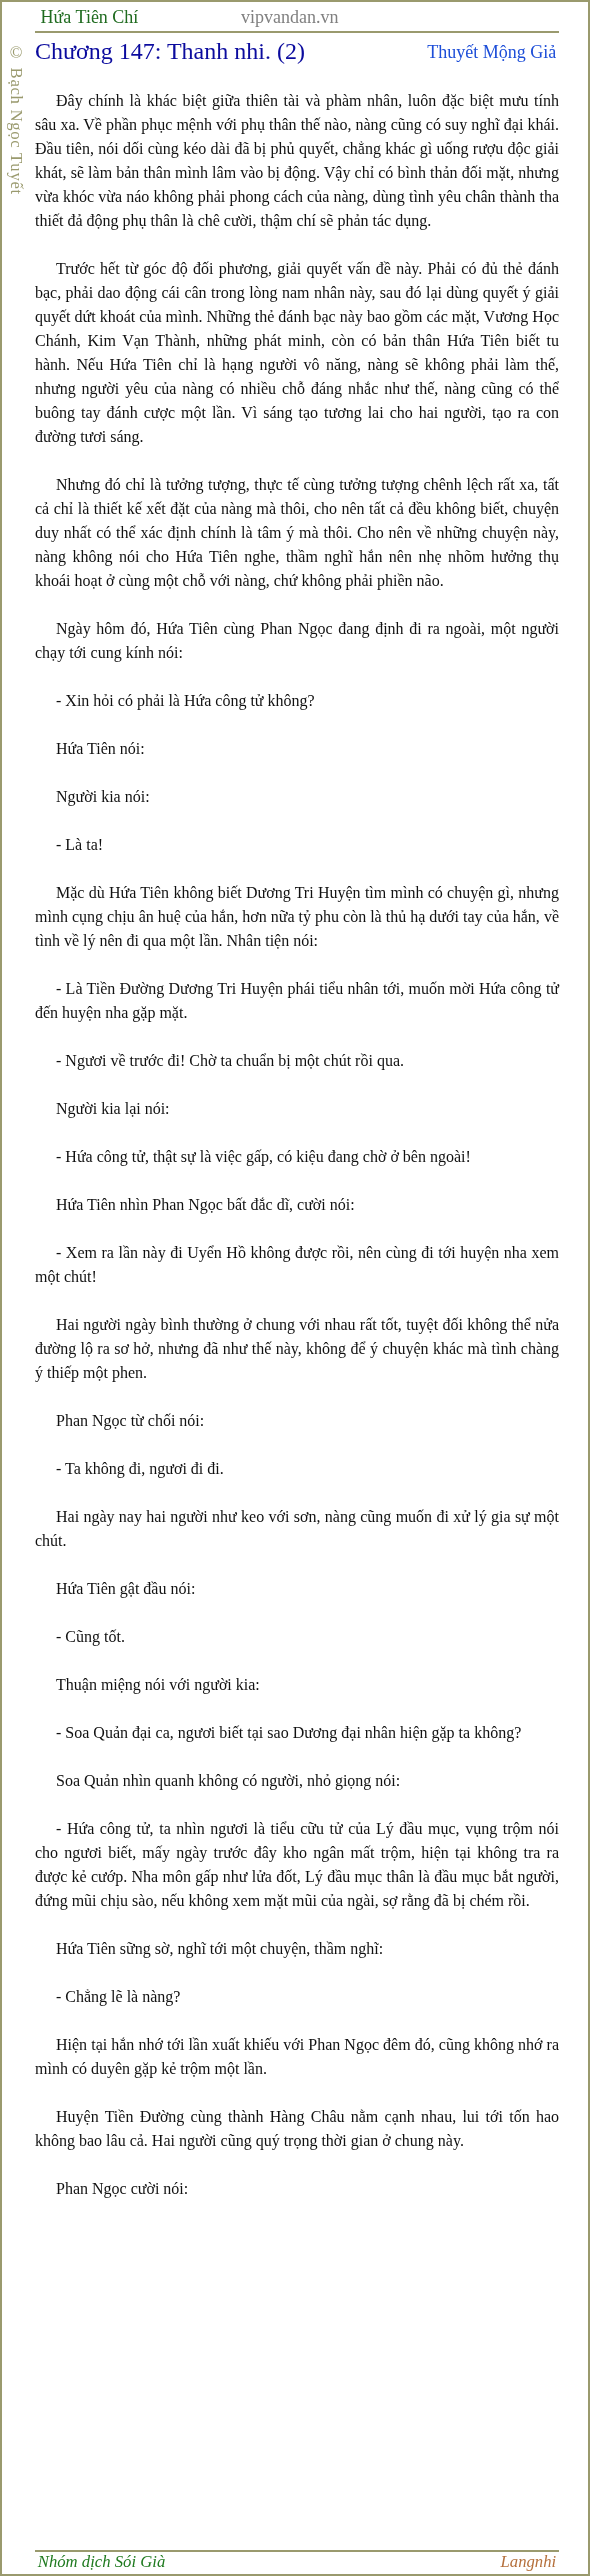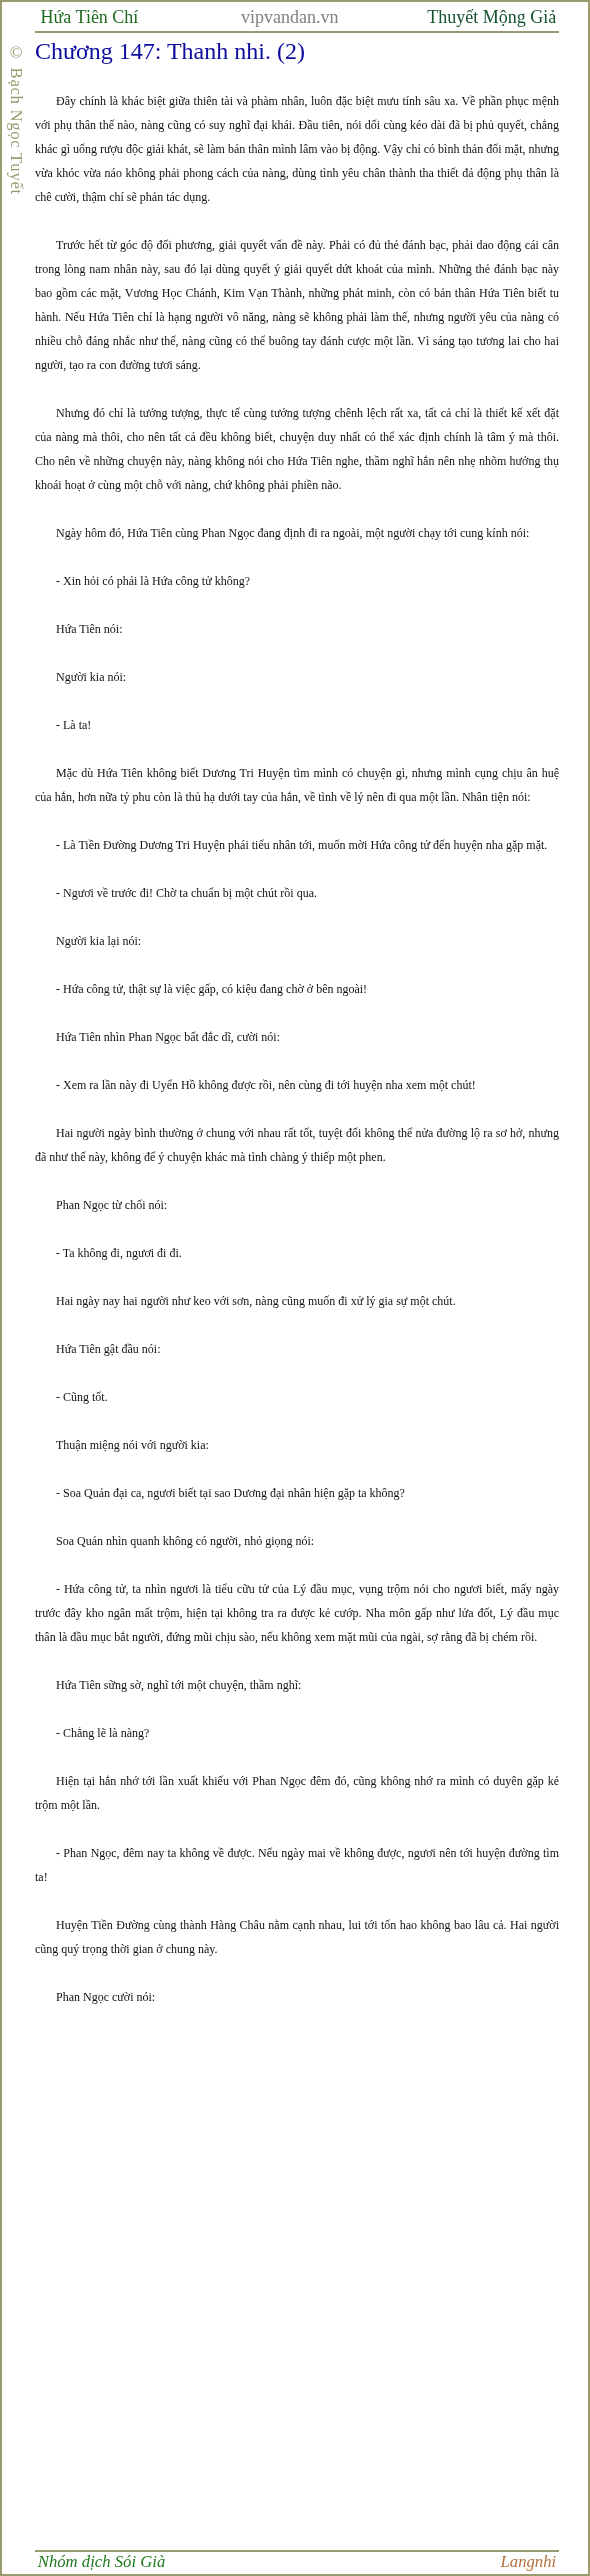--- a/index.html
+++ b/index.html
@@ -13,29 +13,29 @@
   }
   .side-mark {
     position: absolute; left: 5.6px; top: 43px;
     writing-mode: vertical-rl; font-size: 16.7px; color: #9a9a6e; letter-spacing: 0.7px;
     white-space: nowrap;
   }
   .header { position: absolute; left: 35px; top: 4.2px; width: 524px; height: 26px; }
   .header span { position: absolute; top: 2.8px; font-size: 18px; }
   .h-left { left: 5.6px; color: #1f6b1f; }
   .h-center { left: 206px; color: #808080; }
-  .h-right { right: 2.8px; color: #14532d; }
+  .h-right { right: 2.8px; color: #1d4ed8; margin-top: 35px; }
   .rule { position: absolute; left: 35px; width: 524px; height: 2.1px; background: #9a9a6e; }
   .title {
     position: absolute; left: 35px; top: 37px; width: 524px; text-align: left;
     color: #0b0b9e; font-size: 24px; line-height: 28px;
   }
   .content {
     position: absolute; left: 35px; top: 89px; width: 524px;
-    font-size: 12px; line-height: 24px; color: #111; text-align: justify;
+    font-size: 16px; line-height: 24px; color: #111; text-align: justify;
   }
   .content p { margin: 0 0 24px 0; text-indent: 21px; }
   .footer { position: absolute; left: 35px; top: 2552px; width: 524px; height: 22px; }
   .footer span { position: absolute; top: 0; font-style: italic; font-size: 16.7px; }
   .f-left { left: 2.8px; color: #1f7a1f; }
   .f-right { right: 2.8px; color: #b5703c; }
   .clip { position: absolute; left: 35px; top: 2550px; width: 524px; height: 23.6px; background: #fff; }
 </style>
 </head>
 <body>
@@ -75,21 +75,20 @@
   <p>Hai ngày nay hai người như keo với sơn, nàng cũng muốn đi xử lý gia sự một chút.</p>
   <p>Hứa Tiên gật đầu nói:</p>
   <p>- Cũng tốt.</p>
   <p>Thuận miệng nói với người kia:</p>
   <p>- Soa Quản đại ca, ngươi biết tại sao Dương đại nhân hiện gặp ta không?</p>
   <p>Soa Quản nhìn quanh không có người, nhỏ giọng nói:</p>
   <p>- Hứa công tử, ta nhìn ngươi là tiểu cữu tử của Lý đầu mục, vụng trộm nói cho ngươi biết, mấy ngày trước đây kho ngân mất trộm, hiện tại không tra ra được kẻ cướp. Nha môn gấp như lửa đốt, Lý đầu mục thân là đầu mục bắt người, đứng mũi chịu sào, nếu không xem mặt mũi của ngài, sợ rằng đã bị chém rồi.</p>
   <p>Hứa Tiên sững sờ, nghĩ tới một chuyện, thầm nghĩ:</p>
   <p>- Chẳng lẽ là nàng?</p>
   <p>Hiện tại hắn nhớ tới lần xuất khiếu với Phan Ngọc đêm đó, cũng không nhớ ra mình có duyên gặp kẻ trộm một lần.</p>
-  <p>- Phan Ngọc, đêm nay ta không về được. Nếu ngày mai về không được, ngươi nên tới huyện đường tìm ta!</p>
   <p>Huyện Tiền Đường cùng thành Hàng Châu nằm cạnh nhau, lui tới tốn hao không bao lâu cả. Hai người cũng quý trọng thời gian ở chung này.</p>
   <p>Phan Ngọc cười nói:</p>
 </div>
 
 <div class="clip"></div>
 <div class="rule" style="top:2550px"></div>
 <div class="footer">
   <span class="f-left">Nhóm dịch Sói Già</span>
   <span class="f-right">Langnhi</span>
 </div>

